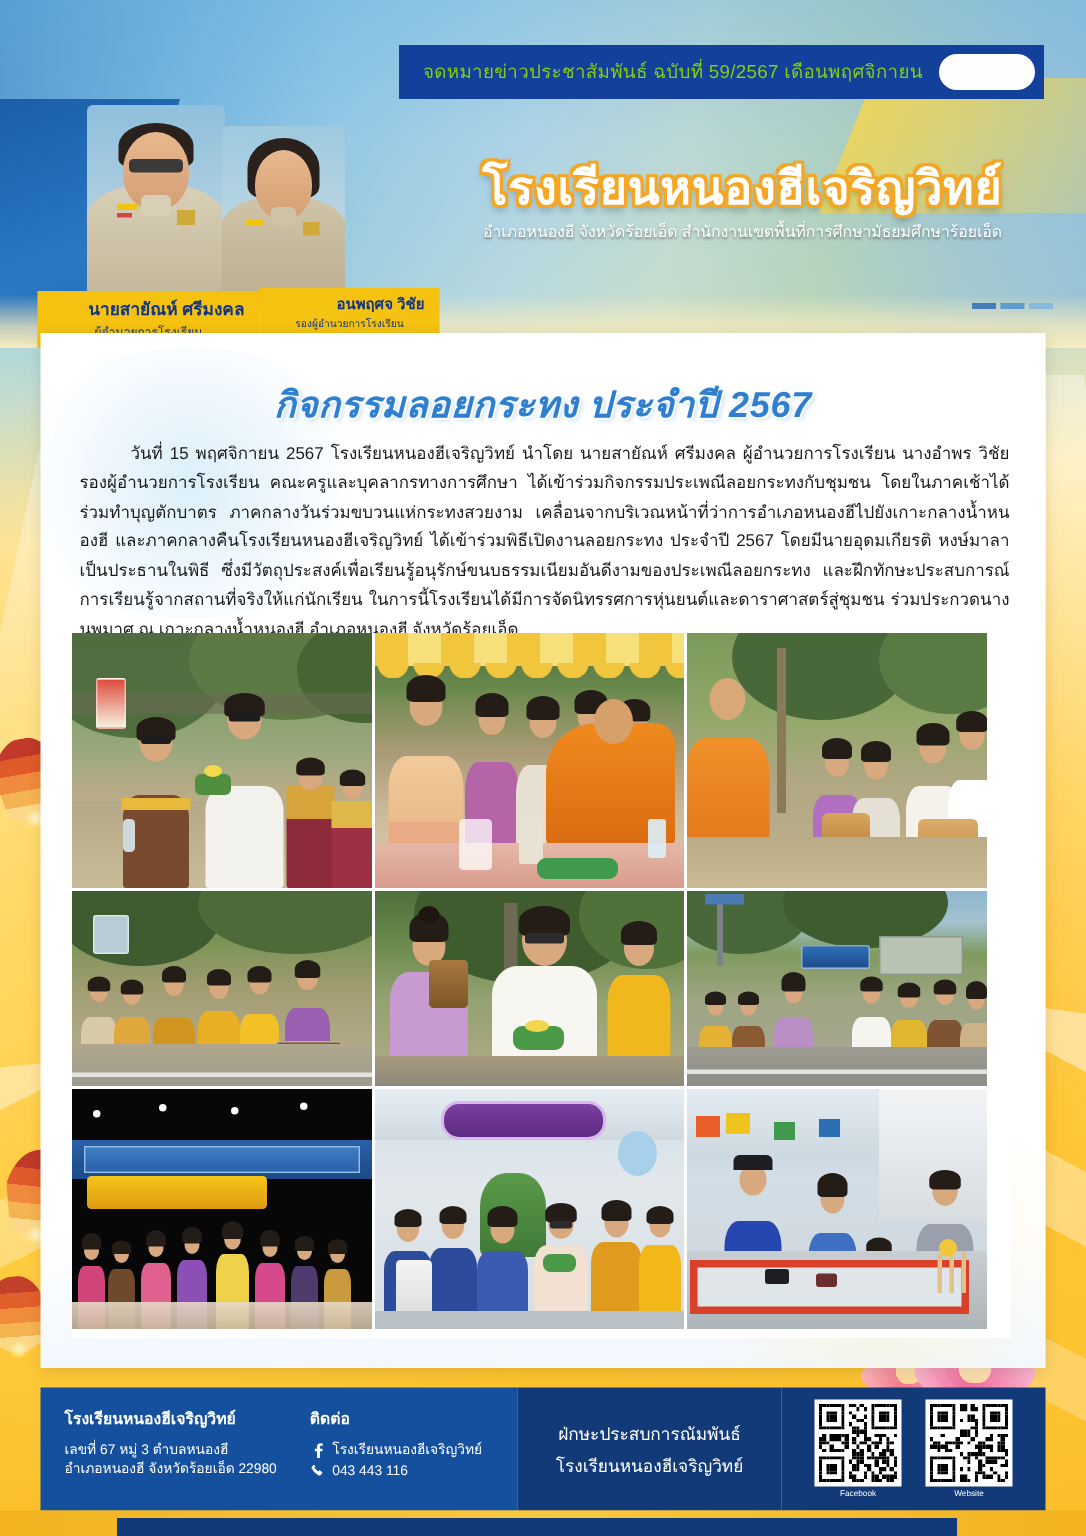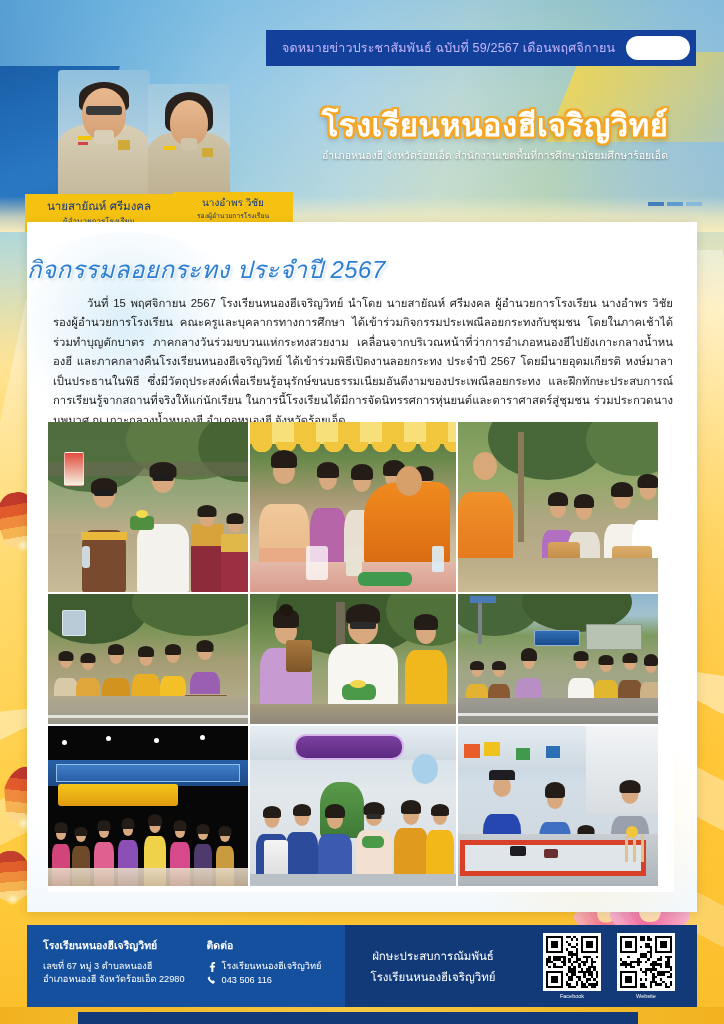--- a/index.html
+++ b/index.html
@@ -150,21 +150,21 @@
   }
 
   .issue-bar {
     position: absolute; left: 266px; top: 30px;
     width: 430px; height: 36px;
     background: #13409a;
     display: flex; align-items: center; padding: 0 6px 0 16px;
     gap: 10px;
   }
   .issue-text {
-    color: #c4b5fd; font-size: 12.5px; letter-spacing: .2px; white-space: nowrap;
+    color: #84cc16; font-size: 12.5px; letter-spacing: .2px; white-space: nowrap;
   }
   .issue-pill {
     width: 64px; height: 24px; background: #ffffff; border-radius: 12px; margin-left: auto;
   }
 
   .school-title {
     position: absolute; left: 276px; top: 100px; width: 438px;
     text-align: center;
     font-size: 31px; font-weight: bold; color: #ffffff;
     text-shadow: -2px 0 #f5a623, 0 2px #f5a623, 2px 0 #f5a623, 0 -2px #f5a623,
@@ -199,21 +199,21 @@
     border-radius: 36% 36% 0 0;
   }
   .ph-badge { position: absolute; background: #f1c40f; }
 
   .nameplate {
     position: absolute; background: #f5c211; padding: 3px 10px 4px;
     text-align: center; color: #11357f;
   }
   .np-male { left: 25px; top: 194px; width: 148px; }
   .np-female { left: 173px; top: 192px; width: 120px; background: #f5c211; }
-  .np-name { font-size: 11.5px; font-weight: normal; white-space: nowrap; }
+  .np-name { font-size: 11.5px; font-weight: bold; white-space: nowrap; text-align: right; }
   .np-role { font-size: 8px; white-space: nowrap; }
   .np-female .np-name { font-size: 10px; }
   .np-female .np-role { font-size: 6.8px; }
 
   
   .card {
     position: absolute; left: 27px; top: 222px; width: 670px; height: 690px;
     background: linear-gradient(180deg, #ffffff 0%, #ffffff 86%, #f2f8fd 100%);
     box-shadow: 0 2px 10px rgba(0,0,0,.12);
   }
@@ -226,22 +226,22 @@
     background: radial-gradient(circle, rgba(190,225,245,.55), rgba(190,225,245,0) 70%);
   }
   .card-wash::after {
     content: ""; position: absolute; right: -40px; bottom: -20px;
     width: 300px; height: 200px; border-radius: 50%;
     background: radial-gradient(circle, rgba(255,232,170,.45), rgba(255,232,170,0) 70%);
   }
 
   .headline {
     position: absolute; left: 0; right: 0; top: 28px;
-    text-align: left;
-    font-size: 24px; font-weight: normal; font-style: italic;
+    text-align: center;
+    font-size: 24px; font-weight: bold; font-style: italic;
     color: #2f7fd0;
     letter-spacing: .5px;
     text-shadow: 1px 1px 0 rgba(255,255,255,.9), 2px 2px 3px rgba(47,127,208,.25);
     font-family: "Liberation Sans", "DejaVu Sans", sans-serif;
   }
 
   .body-text {
     position: absolute; left: 26px; right: 24px; top: 72px;
     font-size: 11.3px; line-height: 1.72; color: #1b1b1b;
     text-align: justify; text-justify: inter-word;
@@ -426,21 +426,21 @@
       <i></i>
       <i></i>
     </div>
 </div>
 
 <div class="nameplate np-male">
   <div class="np-name">นายสายัณห์ ศรีมงคล</div>
   <div class="np-role">ผู้อำนวยการโรงเรียน</div>
 </div>
 <div class="nameplate np-female">
-  <div class="np-name">นางอำพร วิชัย</div>
+  <div class="np-name">อนพฤศจ วิชัย</div>
   <div class="np-role">รองผู้อำนวยการโรงเรียน</div>
 </div>
 
 <div class="card">
   <div class="card-wash"></div>
 
   <div class="headline">กิจกรรมลอยกระทง ประจำปี 2567</div>
 
   <p class="body-text">วันที่ 15 พฤศจิกายน 2567 โรงเรียนหนองฮีเจริญวิทย์ นำโดย นายสายัณห์ ศรีมงคล ผู้อำนวยการโรงเรียน นางอำพร วิชัย รองผู้อำนวยการโรงเรียน คณะครูและบุคลากรทางการศึกษา ได้เข้าร่วมกิจกรรมประเพณีลอยกระทงกับชุมชน โดยในภาคเช้าได้ร่วมทำบุญตักบาตร ภาคกลางวันร่วมขบวนแห่กระทงสวยงาม  เคลื่อนจากบริเวณหน้าที่ว่าการอำเภอหนองฮีไปยังเกาะกลางน้ำหนองฮี  และภาคกลางคืนโรงเรียนหนองฮีเจริญวิทย์ ได้เข้าร่วมพิธีเปิดงานลอยกระทง ประจำปี 2567  โดยมีนายอุดมเกียรติ  หงษ์มาลา เป็นประธานในพิธี  ซึ่งมีวัตถุประสงค์เพื่อเรียนรู้อนุรักษ์ขนบธรรมเนียมอันดีงามของประเพณีลอยกระทง และฝึกทักษะประสบการณ์การเรียนรู้จากสถานที่จริงให้แก่นักเรียน  ในการนี้โรงเรียนได้มีการจัดนิทรรศการหุ่นยนต์และดาราศาสตร์สู่ชุมชน ร่วมประกวดนางนพมาศ   ณ เกาะกลางน้ำหนองฮี อำเภอหนองฮี จังหวัดร้อยเอ็ด</p>
 
@@ -836,21 +836,21 @@
             </svg>
           </span>
           <span>โรงเรียนหนองฮีเจริญวิทย์</span>
         </div>
         <div class="foot-contact-row">
           <span class="fi">
             <svg viewBox="0 0 12 12" width="10" height="10" aria-hidden="true">
               <path d="M2.6.6 1.1 2.1c-.4.4-.4 1 0 1.6 1 1.9 3.3 4.2 5.2 5.2.6.4 1.2.4 1.6 0l1.5-1.5c.3-.3.2-.7-.1-.9L7.6 5.2c-.3-.2-.6-.1-.8.1l-.5.6C5 5.1 3.9 4 3.1 2.7l.6-.5c.2-.2.3-.5.1-.8L2.5.7C2.3.4 2.9.3 2.6.6z" fill="#ffffff"></path>
             </svg>
           </span>
-          <span>043 506 116</span>
+          <span>043 443 116</span>
         </div>
       </div>
     </div>
   </div>
 
   <div class="foot-mid">
     <div>ฝ่กษะประสบการณัมพันธ์</div>
     <div>โรงเรียนหนองฮีเจริญวิทย์</div>
   </div>
 

